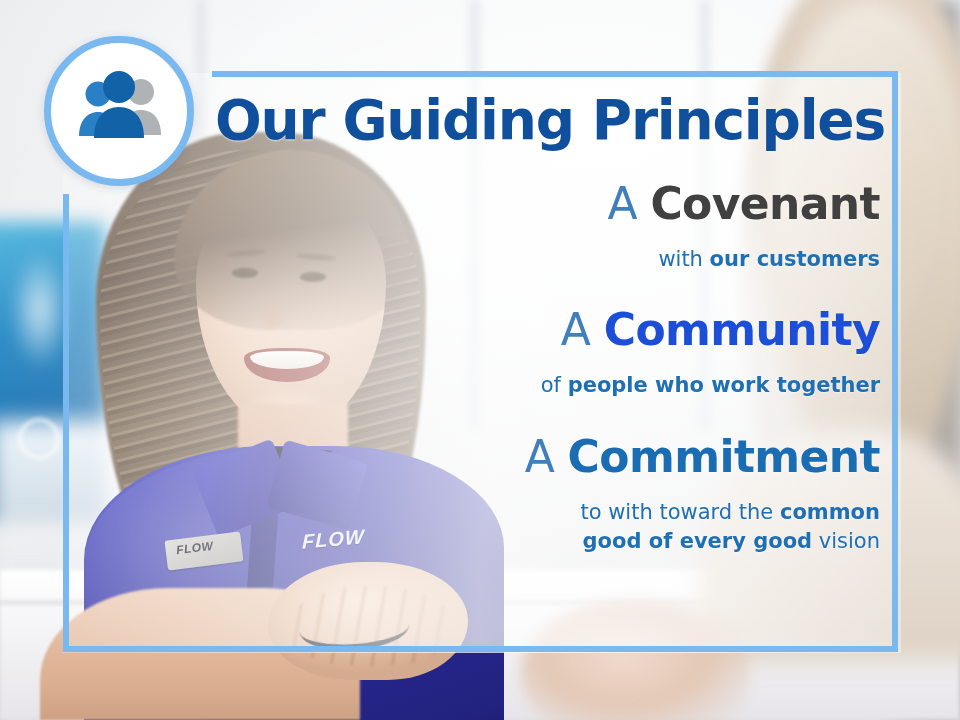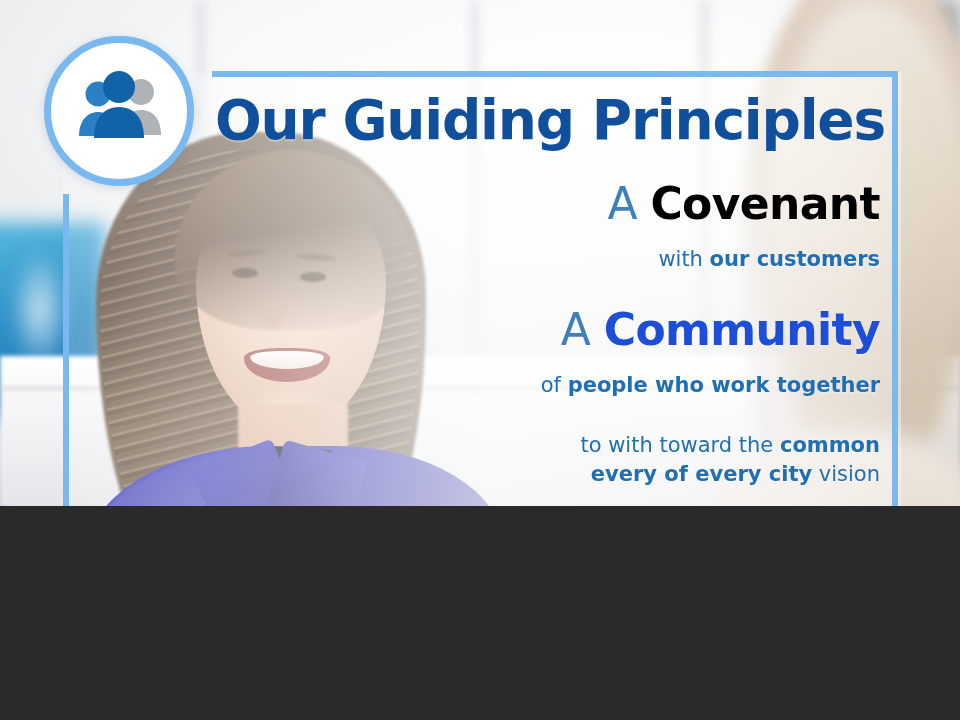--- a/index.html
+++ b/index.html
@@ -7,21 +7,21 @@
     padding: 0;
     background: #2a2a2a;
   }
   body {
     font-family: "Liberation Sans", sans-serif;
   }
 
   .stage {
     position: relative;
     width: 960px;
-    height: 506px;
+    height: 720px;
     overflow: hidden;
     background: #cfcfcf;
   }
 
   
   .photo {
     position: absolute;
     inset: 0;
     overflow: hidden;
   }
@@ -469,38 +469,42 @@
     <path d="M24 76 C24 56 34 45 49 45 C64 45 74 56 74 76 Z" fill="#1262a8"></path>
   </svg>
 
   <div class="headline" style="color: rgb(15, 79, 155);">Our Guiding Principles</div>
 
   <div class="blocks">
 
     <div class="block" id="b-covenant">
       <div class="block-title">
         <span class="art">A</span>
-        <span class="word" style="color: #000000;">Covenant</span>
+        <span class="word" style="color: #404040;">Covenant</span>
       </div>
       <div class="block-sub" style="color: rgb(31, 111, 181);">
           <div><span class="reg">with </span><b>our customers</b></div>
         </div>
     </div>
 
     <div class="block" id="b-community">
       <div class="block-title">
         <span class="art">A</span>
         <span class="word" style="color: #1d4ed8;">Community</span>
       </div>
       <div class="block-sub" style="color: rgb(31, 111, 181);">
           <div><span class="reg">of </span><b>people who work together</b></div>
         </div>
     </div>
 
     <div class="block" id="b-commitment">
+      <div class="block-title">
+        <span class="art">A</span>
+        <span class="word" style="color: rgb(26, 108, 179);">Commitment</span>
+      </div>
       <div class="block-sub" style="color: rgb(31, 111, 181);">
           <div><span class="reg">to with toward the </span><b>common</b></div>
-          <div><b>every of every city</b><span class="reg"> vision</span></div>
+          <div><b>good of every good</b><span class="reg"> vision</span></div>
         </div>
     </div>
 
   </div>
 </div>
 
 </body></html>

